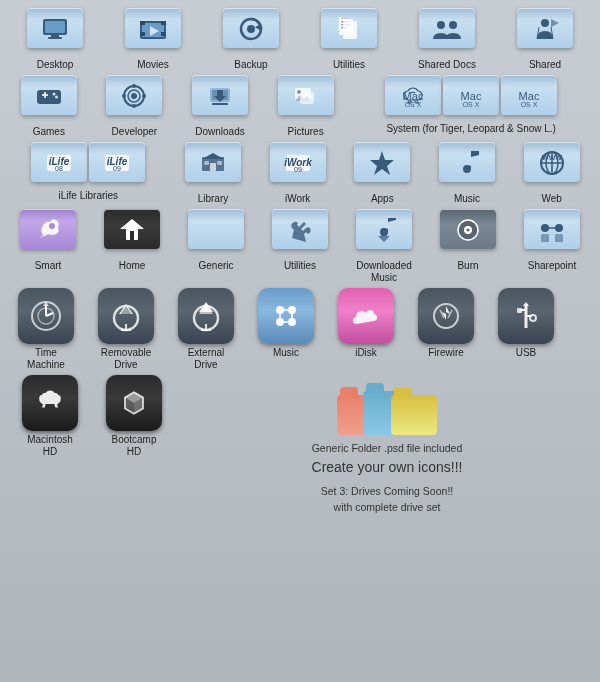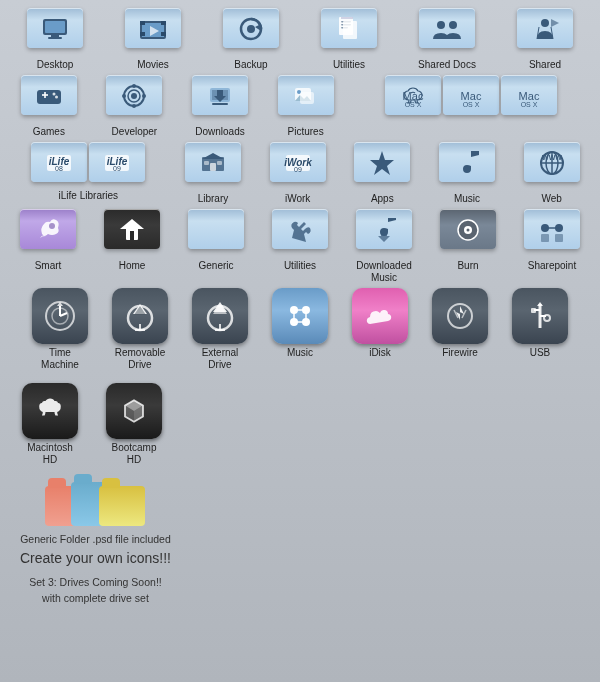--- a/index.html
+++ b/index.html
@@ -357,20 +357,21 @@
           <div class="folder-body">
             <div class="folder-inner">
               <svg viewBox="0 0 32 32" width="30" height="30">
                   <text x="16" y="20" text-anchor="middle" font-size="11" fill="#3a5a7a" font-family="Arial">Mac</text>
                   <text x="16" y="27" text-anchor="middle" font-size="7" fill="#3a5a7a" font-family="Arial">OS X</text>
                 </svg>
             </div>
           </div>
         </div>
       </div>
+      <span class="label" style="font-size:10px; color:#222; text-align:center; max-width:220px;">System (for Tiger, Leopard &amp; Snow L.)</span>
     </div>
   </div>
 
   <div class="row-icons" style="justify-content:space-around; margin-bottom:2px; align-items:flex-start;">
 
     <div style="display:flex; flex-direction:column; align-items:center; width:160px;">
       <div style="display:flex; flex-direction:row; gap:2px;">
         <div class="folder-wrap">
           <div class="folder-tab"></div>
           <div class="folder-body">
@@ -581,21 +582,21 @@
                 <rect x="19" y="20" width="8" height="8" rx="1" fill="#3a5a7a" opacity="0.5"></rect>
                 <line x1="9" y1="14" x2="23" y2="14" stroke="#3a5a7a" stroke-width="1.5"></line>
               </svg>
           </div>
         </div>
       </div>
       <span class="label">Sharepoint</span>
     </div>
   </div>
 
-  <div class="row-icons" style="justify-content:center; margin-bottom:10px;">
+  <div class="row-icons" style="justify-content:flex-start; margin-bottom:2px;">
 
     <div class="icon-cell">
       <div class="drive-wrap">
         <svg viewBox="0 0 40 40" width="40" height="40">
             <circle cx="20" cy="20" r="14" fill="none" stroke="white" stroke-width="2" opacity="0.7"></circle>
             <circle cx="20" cy="20" r="8" fill="none" stroke="white" stroke-width="1.5" opacity="0.5"></circle>
             <line x1="20" y1="10" x2="20" y2="20" stroke="white" stroke-width="2"></line>
             <line x1="20" y1="20" x2="27" y2="17" stroke="white" stroke-width="2"></line>
             <polygon points="20,6 17,10 23,10" fill="white" opacity="0.8"></polygon>
           </svg>
@@ -674,21 +675,21 @@
             <line x1="26" y1="20" x2="20" y2="20" stroke="white" stroke-width="2"></line>
             <rect x="11" y="12" width="5" height="5" rx="1" fill="white" opacity="0.8"></rect>
             <circle cx="27" cy="22" r="3" fill="none" stroke="white" stroke-width="2" opacity="0.8"></circle>
             <polygon points="20,6 17,10 23,10" fill="white" opacity="0.9"></polygon>
           </svg>
       </div>
       <span class="label">USB</span>
     </div>
   </div>
 
-  <div style="display:flex; flex-direction:column; align-items:flex-start; padding: 0 4px;">
+  <div style="display:flex; align-items:flex-start; padding: 0 4px;">
     <div style="display:flex; flex-direction:row; gap:4px; flex-shrink:0;">
 
       <div class="icon-cell" style="width:80px;">
         <div class="drive-wrap-black">
           <svg viewBox="0 0 40 40" width="36" height="36">
               <path d="M20 6 C18 6 16 7 15 9 Q12 8 11 11 Q8 11 8 15 Q8 20 12 21 Q12 23 11 25 L14 25 Q15 23 15 21 L25 21 Q25 23 26 25 L29 25 Q28 23 28 21 Q32 20 32 15 Q32 11 29 11 Q28 8 25 9 Q24 6 20 6 Z" fill="white" opacity="0.9"></path>
             </svg>
         </div>
         <span class="label" style="font-size:10px;color:#222;text-align:center;">Macintosh<br>HD</span>
       </div>

